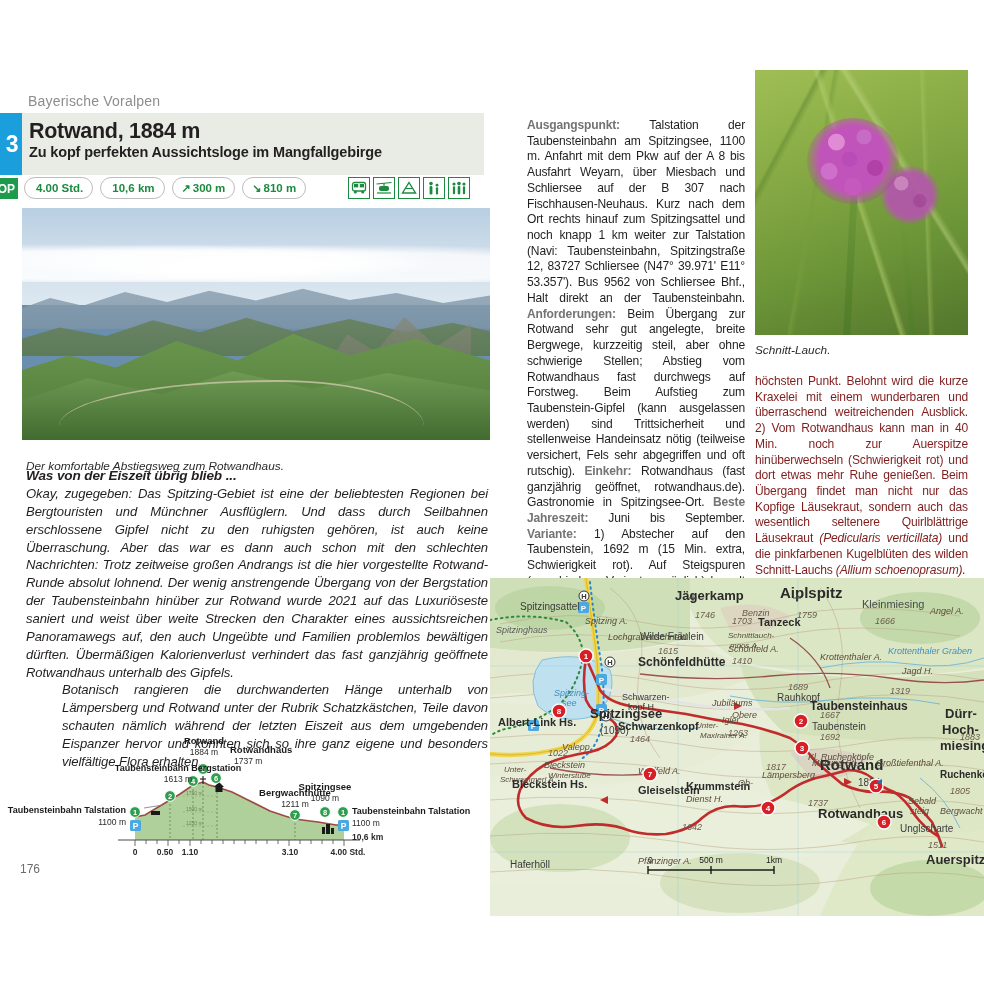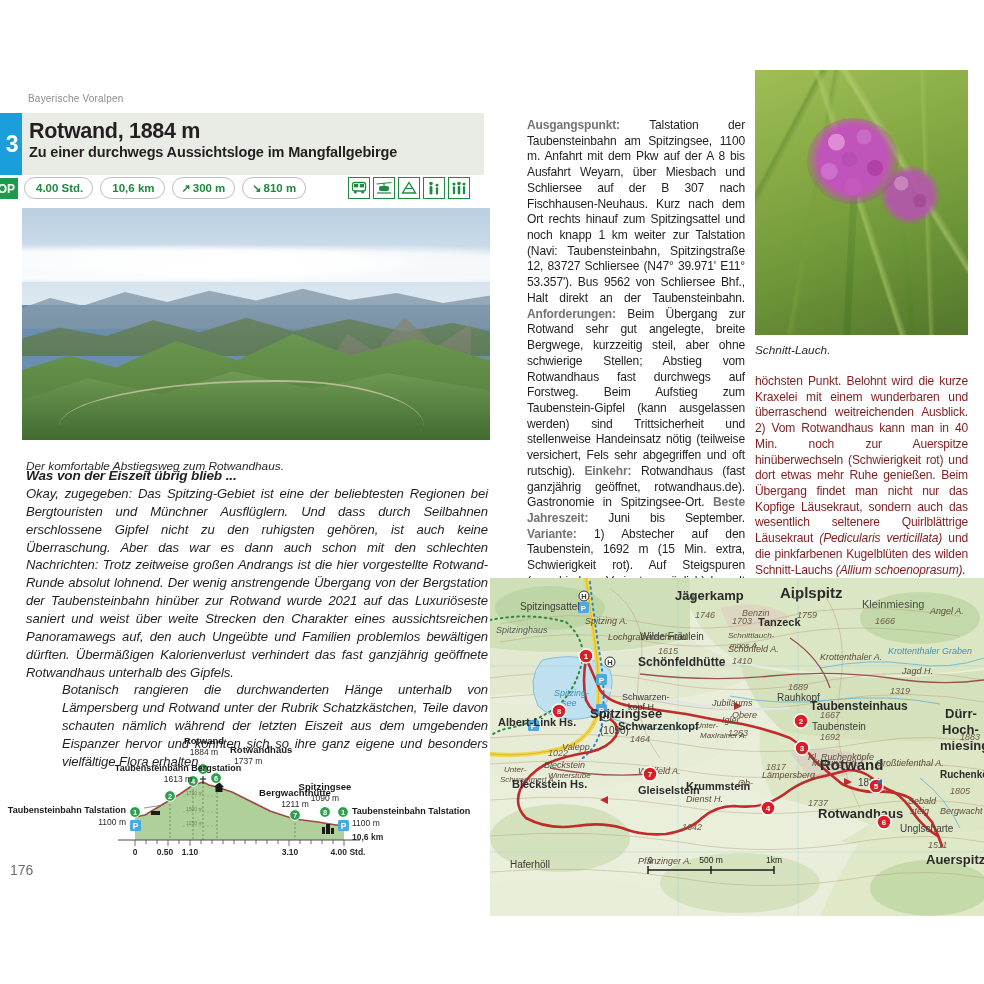--- a/index.html
+++ b/index.html
@@ -9,21 +9,21 @@
     background: #ffffff;
     color: #231f20;
     position: relative;
     overflow: hidden;
   }
   .page { position: absolute; inset: 0; background: #fff; }
 
   
   .kicker {
     position: absolute; left: 28px; top: 93px;
-    font-size: 10px; color: #8d8d8d; letter-spacing: .2px;
+    font-size: 14px; color: #8d8d8d; letter-spacing: .2px;
   }
   .tour-number {
     position: absolute; left: -14px; top: 113px;
     width: 36px; height: 62px;
     background: #1b9fdc; color: #fff;
     font-size: 23px; font-weight: bold;
     display: flex; align-items: center; justify-content: flex-end;
     padding-right: 4px;
     letter-spacing: -.5px;
   }
@@ -204,34 +204,34 @@
   .profile svg { display: block; }
 
   
   .map {
     position: absolute; left: 490px; top: 578px; width: 494px; height: 338px;
     overflow: hidden; background: #eef0e2;
   }
   .map svg { display: block; }
 
   .pageno {
-    position: absolute; left: 10px; top: 862px;
-    font-size: 14px; color: #6d6d6d; text-align: right;
+    position: absolute; left: 20px; top: 862px;
+    font-size: 12px; color: #6d6d6d; text-align: right;
   }
 </style>
 </head>
 <body>
 
 <div class="page">
 
   <div class="kicker">Bayerische Voralpen</div>
 
   <div class="title-band">
     <div class="title-main">Rotwand, 1884 m</div>
-    <div class="title-sub">Zu einer durchwegs Aussichtsloge im Mangfallgebirge</div>
+    <div class="title-sub">Zu kopf perfekten Aussichtsloge im Mangfallgebirge</div>
   </div>
   <div class="tour-number">3</div>
 
   <div class="top-badge">OP</div>
 
   <div class="facts">
     <div class="fact">
       <span class="arrow"></span>
       <span>4.00 Std.</span>
     </div>

